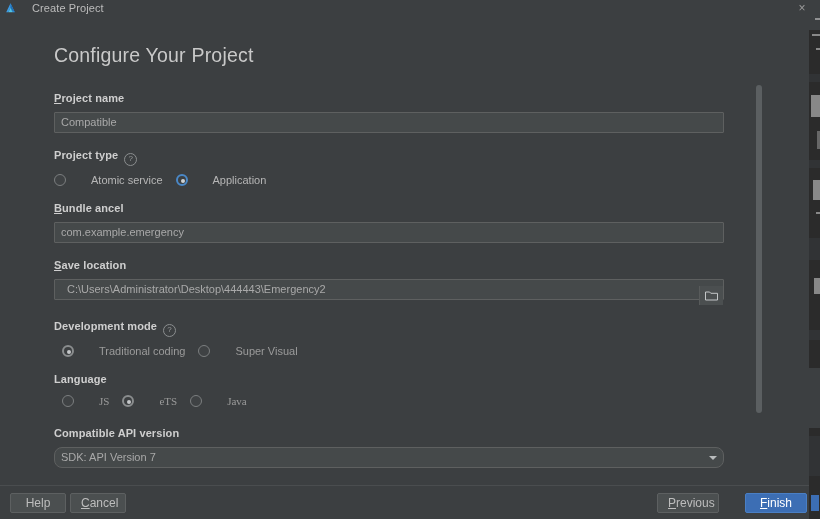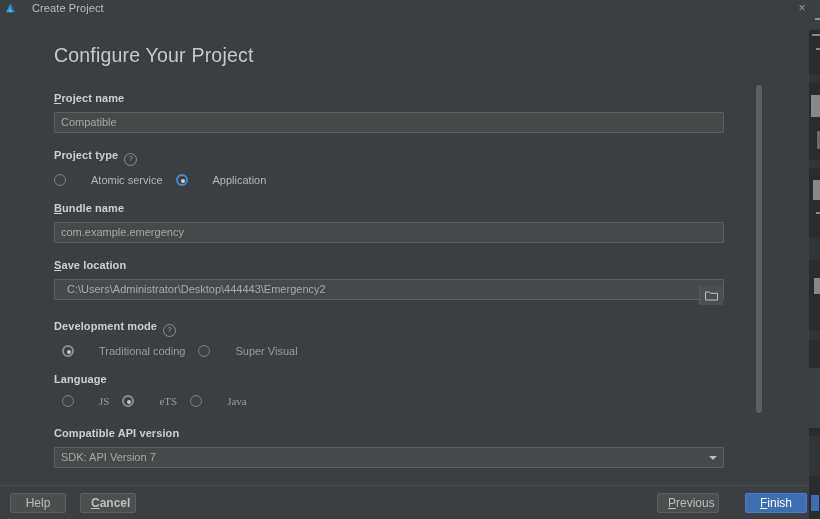--- a/index.html
+++ b/index.html
@@ -195,21 +195,21 @@
   .opt.dim .opt-label { color: #9b9b9b; }
 
   
   .combo {
     position: relative;
     box-sizing: border-box;
     width: 670px;
     height: 21px;
     background: #45494a;
     border: 1px solid #5e6060;
-    border-radius: 1px;
+    border-radius: 8px;
     color: #a9a9a9;
     font-size: 11px;
     line-height: 19px;
     padding: 0 24px 0 6px;
     margin-top: 6px;
     white-space: nowrap;
     overflow: hidden;
     cursor: default;
   }
   .combo-arrow {
@@ -275,21 +275,21 @@
     cursor: default;
     white-space: nowrap;
   }
   .btn .mn { text-decoration: underline; }
   .btn.primary {
     background: #3c6eb4;
     border: 1px solid #4a7fc4;
     color: #ffffff;
   }
   #btn-help     { left: 10px;  width: 52px; }
-  #btn-cancel   { left: 80px;  width: 55px; font-weight: bold; }
+  #btn-cancel   { left: 70px;  width: 55px; }
   #btn-previous { right: 101px; width: 62px; }
   #btn-finish   { right: 13px; width: 62px; }
 
   
   .bg-sliver {
     position: absolute;
     right: 0; top: 0;
     width: 11px; height: 519px;
     background: #2b2b2b;
     overflow: hidden;
@@ -353,21 +353,21 @@
           <div class="opt">
             <span class="radio sel"></span>
             <span class="opt-label">Application</span>
           </div>
         </div>
       </div>
 
       <div class="spacer-sm"></div>
 
       <div class="group">
-        <span class="field-label"><span class="mn">B</span><span>undle name</span></span>
+        <span class="field-label"><span class="mn">B</span><span>undle ancel</span></span>
         <div class="text-input">com.example.emergency</div>
       </div>
 
       <div class="spacer-sm"></div>
 
       <div class="group">
         <span class="field-label"><span class="mn">S</span><span>ave location</span></span>
         <div class="input-wrap">
           <div class="text-input with-btn">C:\Users\Administrator\Desktop\444443\Emergency2</div>
           <div class="browse-btn">

